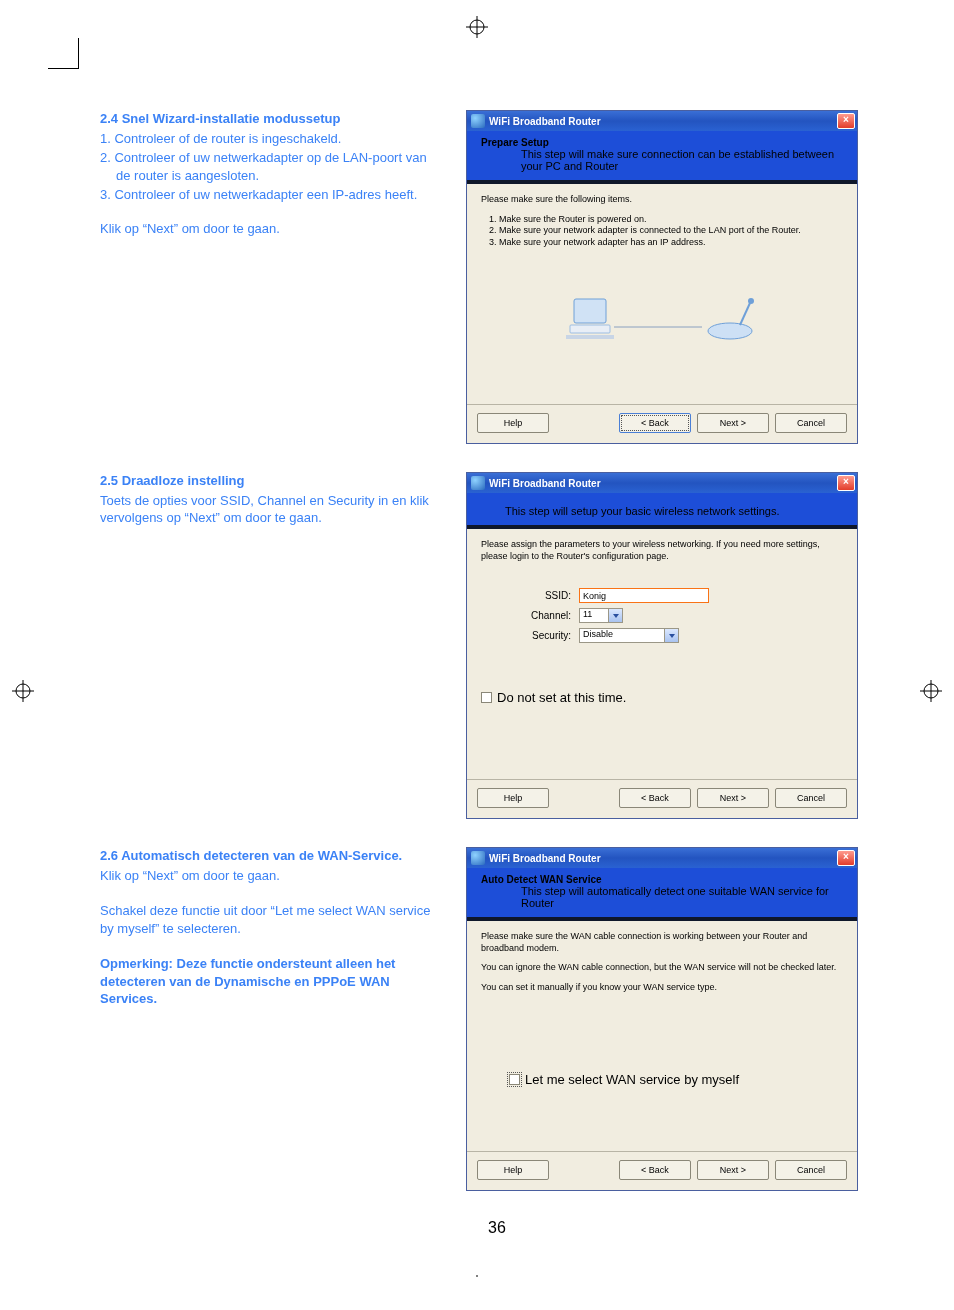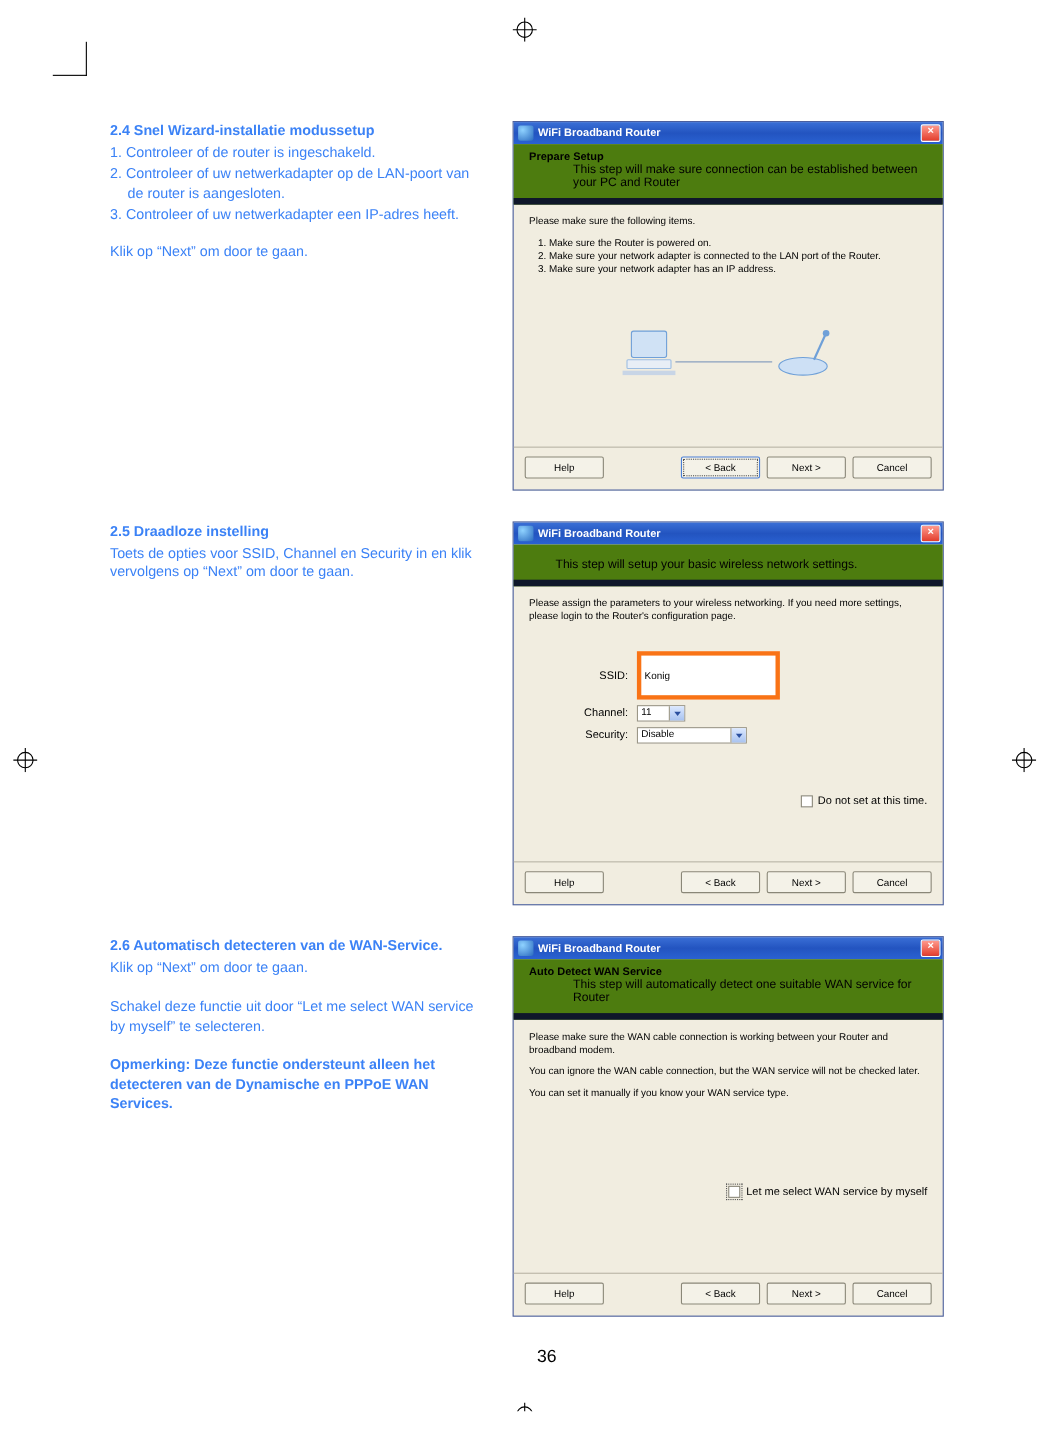--- a/index.html
+++ b/index.html
@@ -88,22 +88,22 @@
     background: linear-gradient(to bottom, #ff9b8e, #e23c2b);
     border: 1px solid #fff;
     border-radius: 2px;
     color: #fff;
     font-size: 10px;
     line-height: 12px;
     text-align: center;
     font-weight: bold;
   }
   .dlg-header {
-    background: #4d7c0f;
-    border-bottom: 6px solid #0f172a;
+    background: #1d4ed8;
+    border-bottom: 4px solid #0f172a;
     padding: 6px 14px 8px 14px;
   }
   .dlg-header .h-title { font-weight: bold; font-size: 10px; }
   .dlg-header .h-sub { padding-left: 16px; font-size: 11px; margin-left: 24px; }
   .dlg-header.noheadtitle .h-sub { padding-left: 0; margin-top:6px;}
   .dlg-body {
     padding: 10px 14px 6px 14px;
     min-height: 200px;
     position: relative;
   }
@@ -146,24 +146,24 @@
     margin-bottom: 5px;
   }
   .form-row label {
     width: 90px;
     text-align: right;
     padding-right: 8px;
     font-size: 10px;
   }
   .txt-input {
     height: 15px;
-    border: 4px solid #f97316;
+    border: 1px solid #f97316;
     background: #fff;
     font-size: 9px;
-    padding: 18px 3px;
+    padding: 4px 3px;
     box-sizing: border-box;
   }
   .select-box {
     height: 15px;
     border: 1px solid #9b9787;
     background: #fff;
     font-size: 9px;
     display: inline-flex;
     align-items: flex-start;
     box-sizing: border-box;
@@ -181,22 +181,21 @@
   .select-box .dd::after {
     content:"";
     border-left:3px solid transparent;
     border-right:3px solid transparent;
     border-top:4px solid #2a4f9f;
   }
   .chk-row {
     display: flex;
     align-items: center;
     gap: 5px;
-    font-size: 10px;
-    justify-content: flex-end;
+    font-size: 13px;
   }
   .chk {
     width: 11px; height: 11px;
     border: 1px solid #8a8778;
     background: #fff;
     box-sizing: border-box;
   }
   .chk.focus {
     outline: 1px dotted #555;
     outline-offset: 1px;

